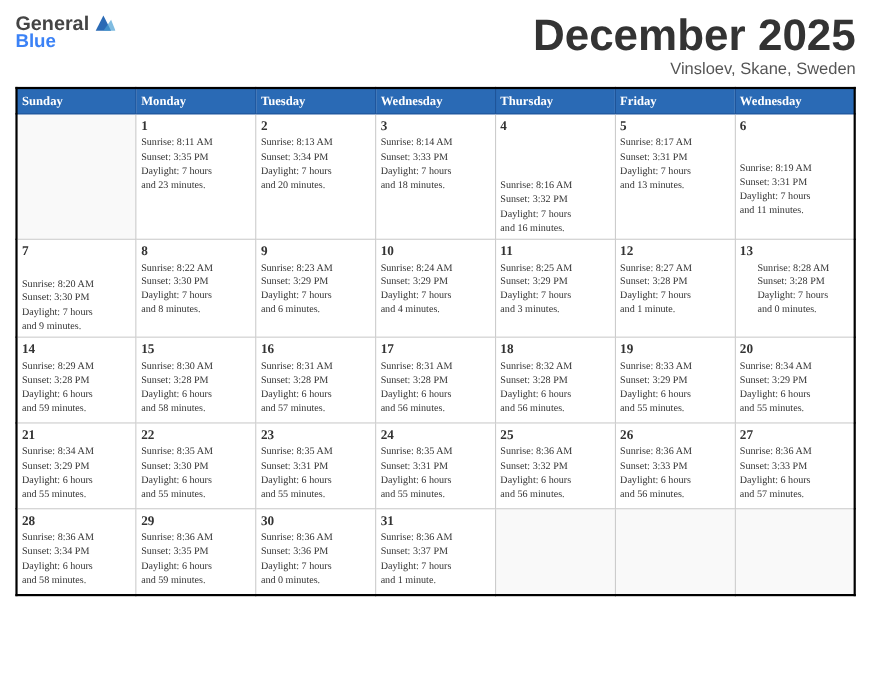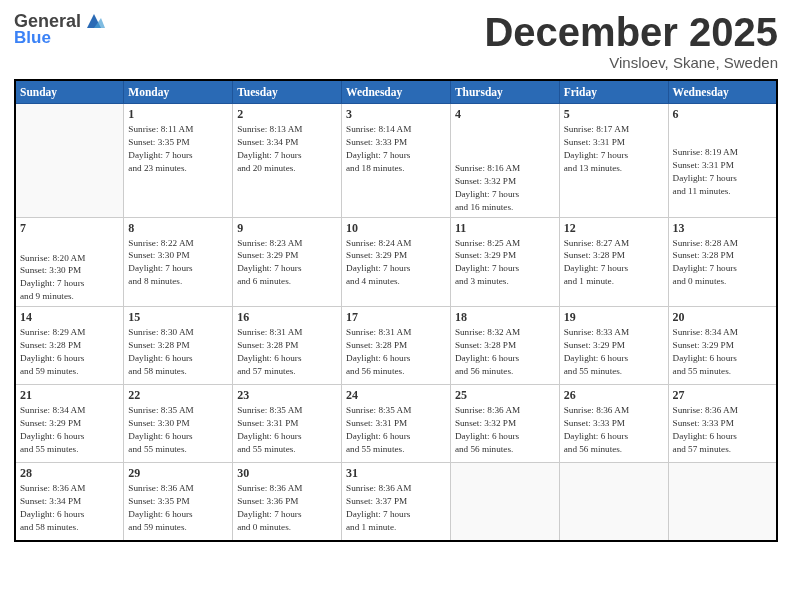--- a/index.html
+++ b/index.html
@@ -198,21 +198,21 @@
           </td>
           <td>
             <span class="day-number">12</span>
             <div class="day-info" style="white-space: pre-line;">Sunrise: 8:27 AM
 Sunset: 3:28 PM
 Daylight: 7 hours
 and 1 minute.</div>
           </td>
           <td>
             <span class="day-number">13</span>
-            <div class="day-info" style="white-space: pre-line;">Sunrise: 8:28 AM
+            <div class="day-info" style="white-space: pre-line; margin-left: 16px;">Sunrise: 8:28 AM
 Sunset: 3:28 PM
 Daylight: 7 hours
 and 0 minutes.</div>
           </td>
         </tr>
         <tr>
           <td>
             <span class="day-number">14</span>
             <div class="day-info" style="white-space: pre-line;">Sunrise: 8:29 AM
 Sunset: 3:28 PM

